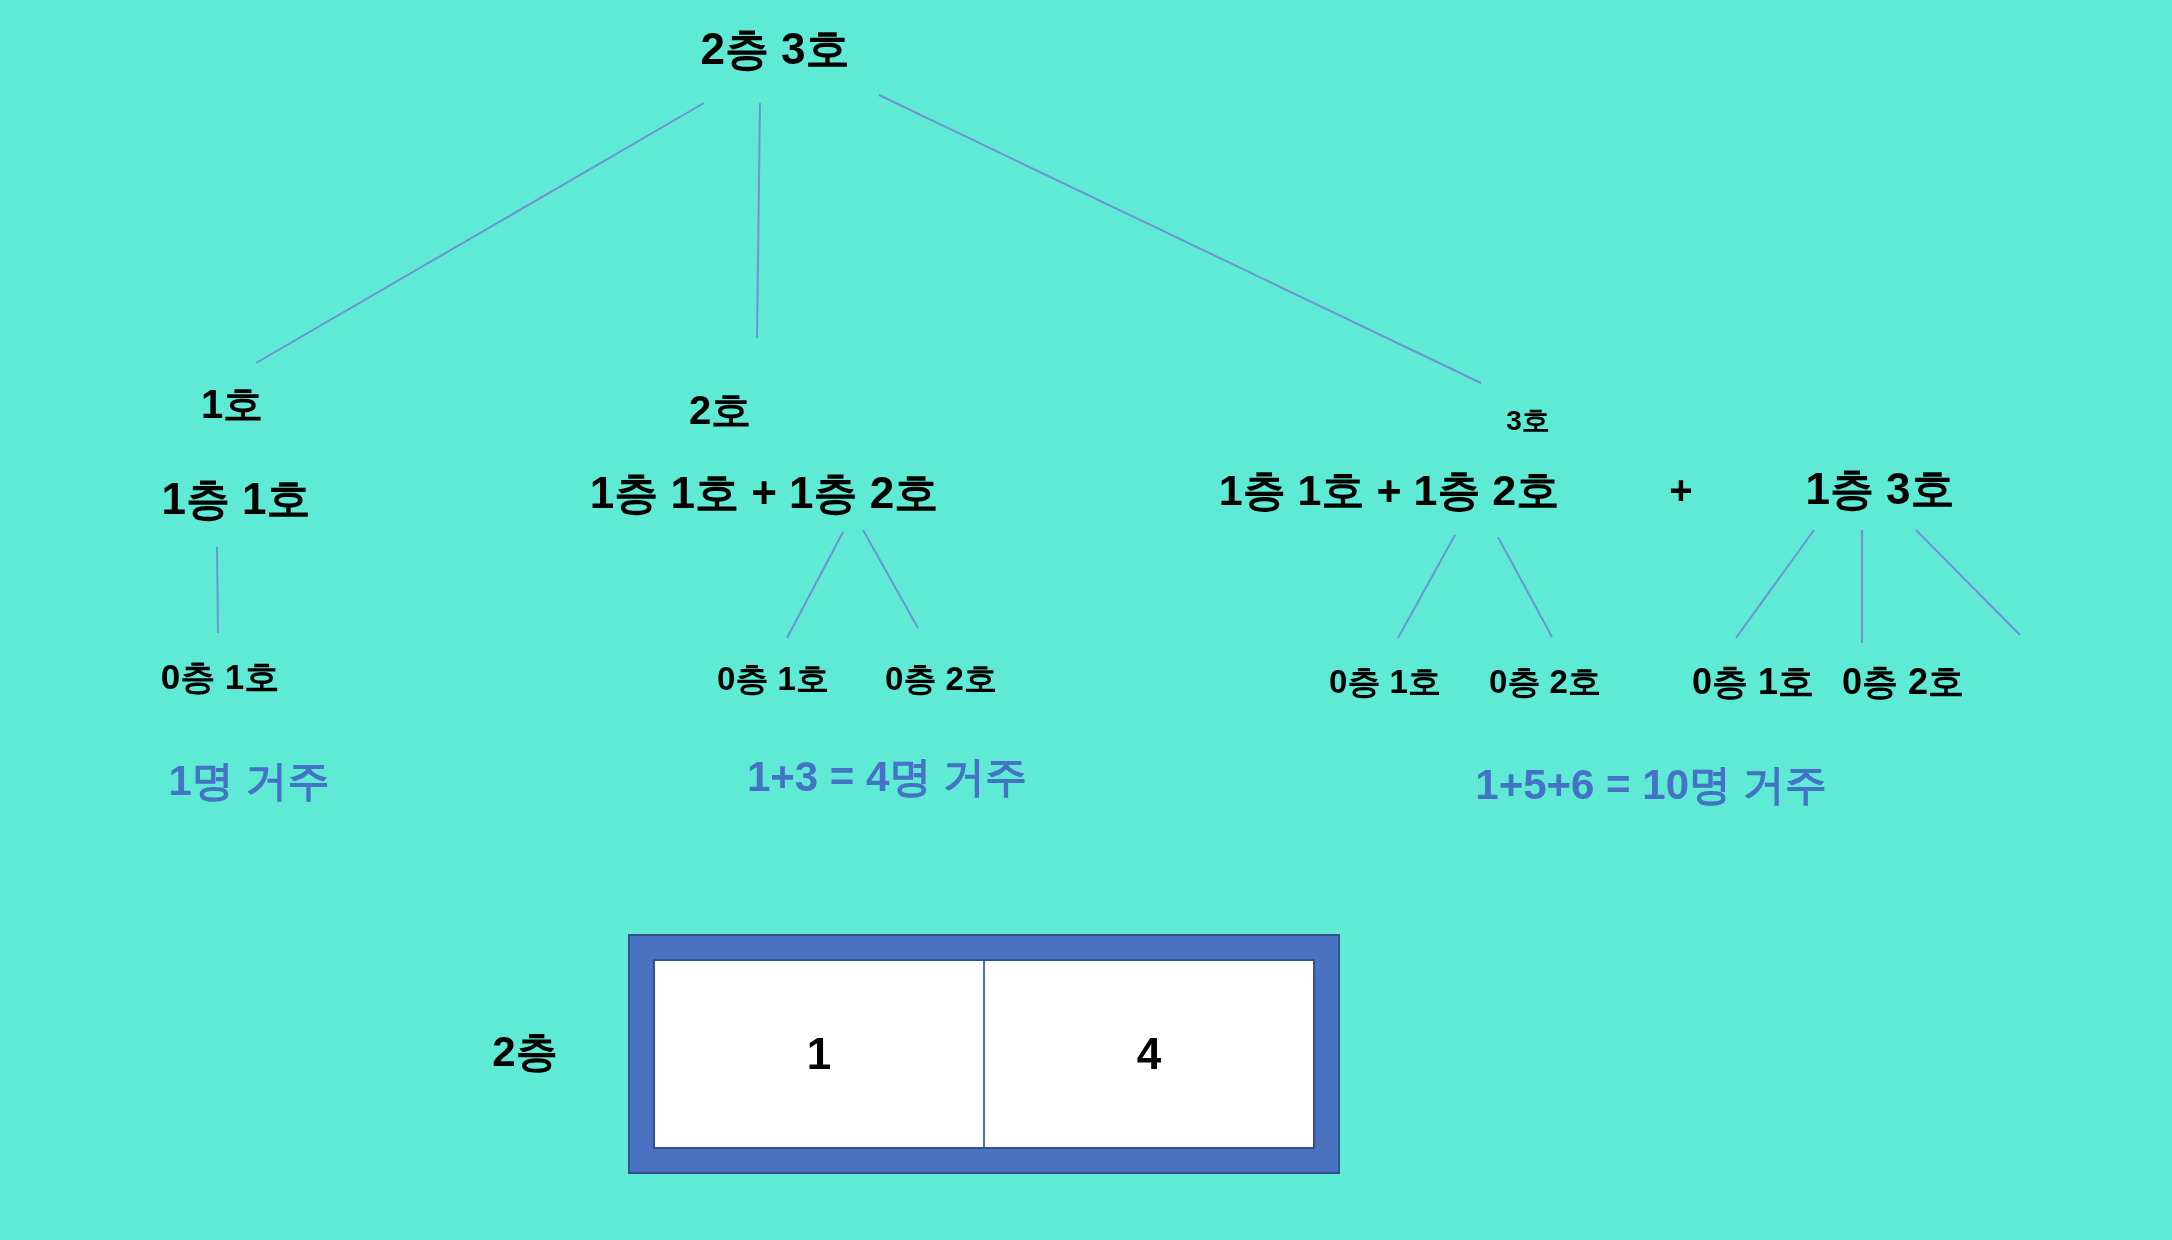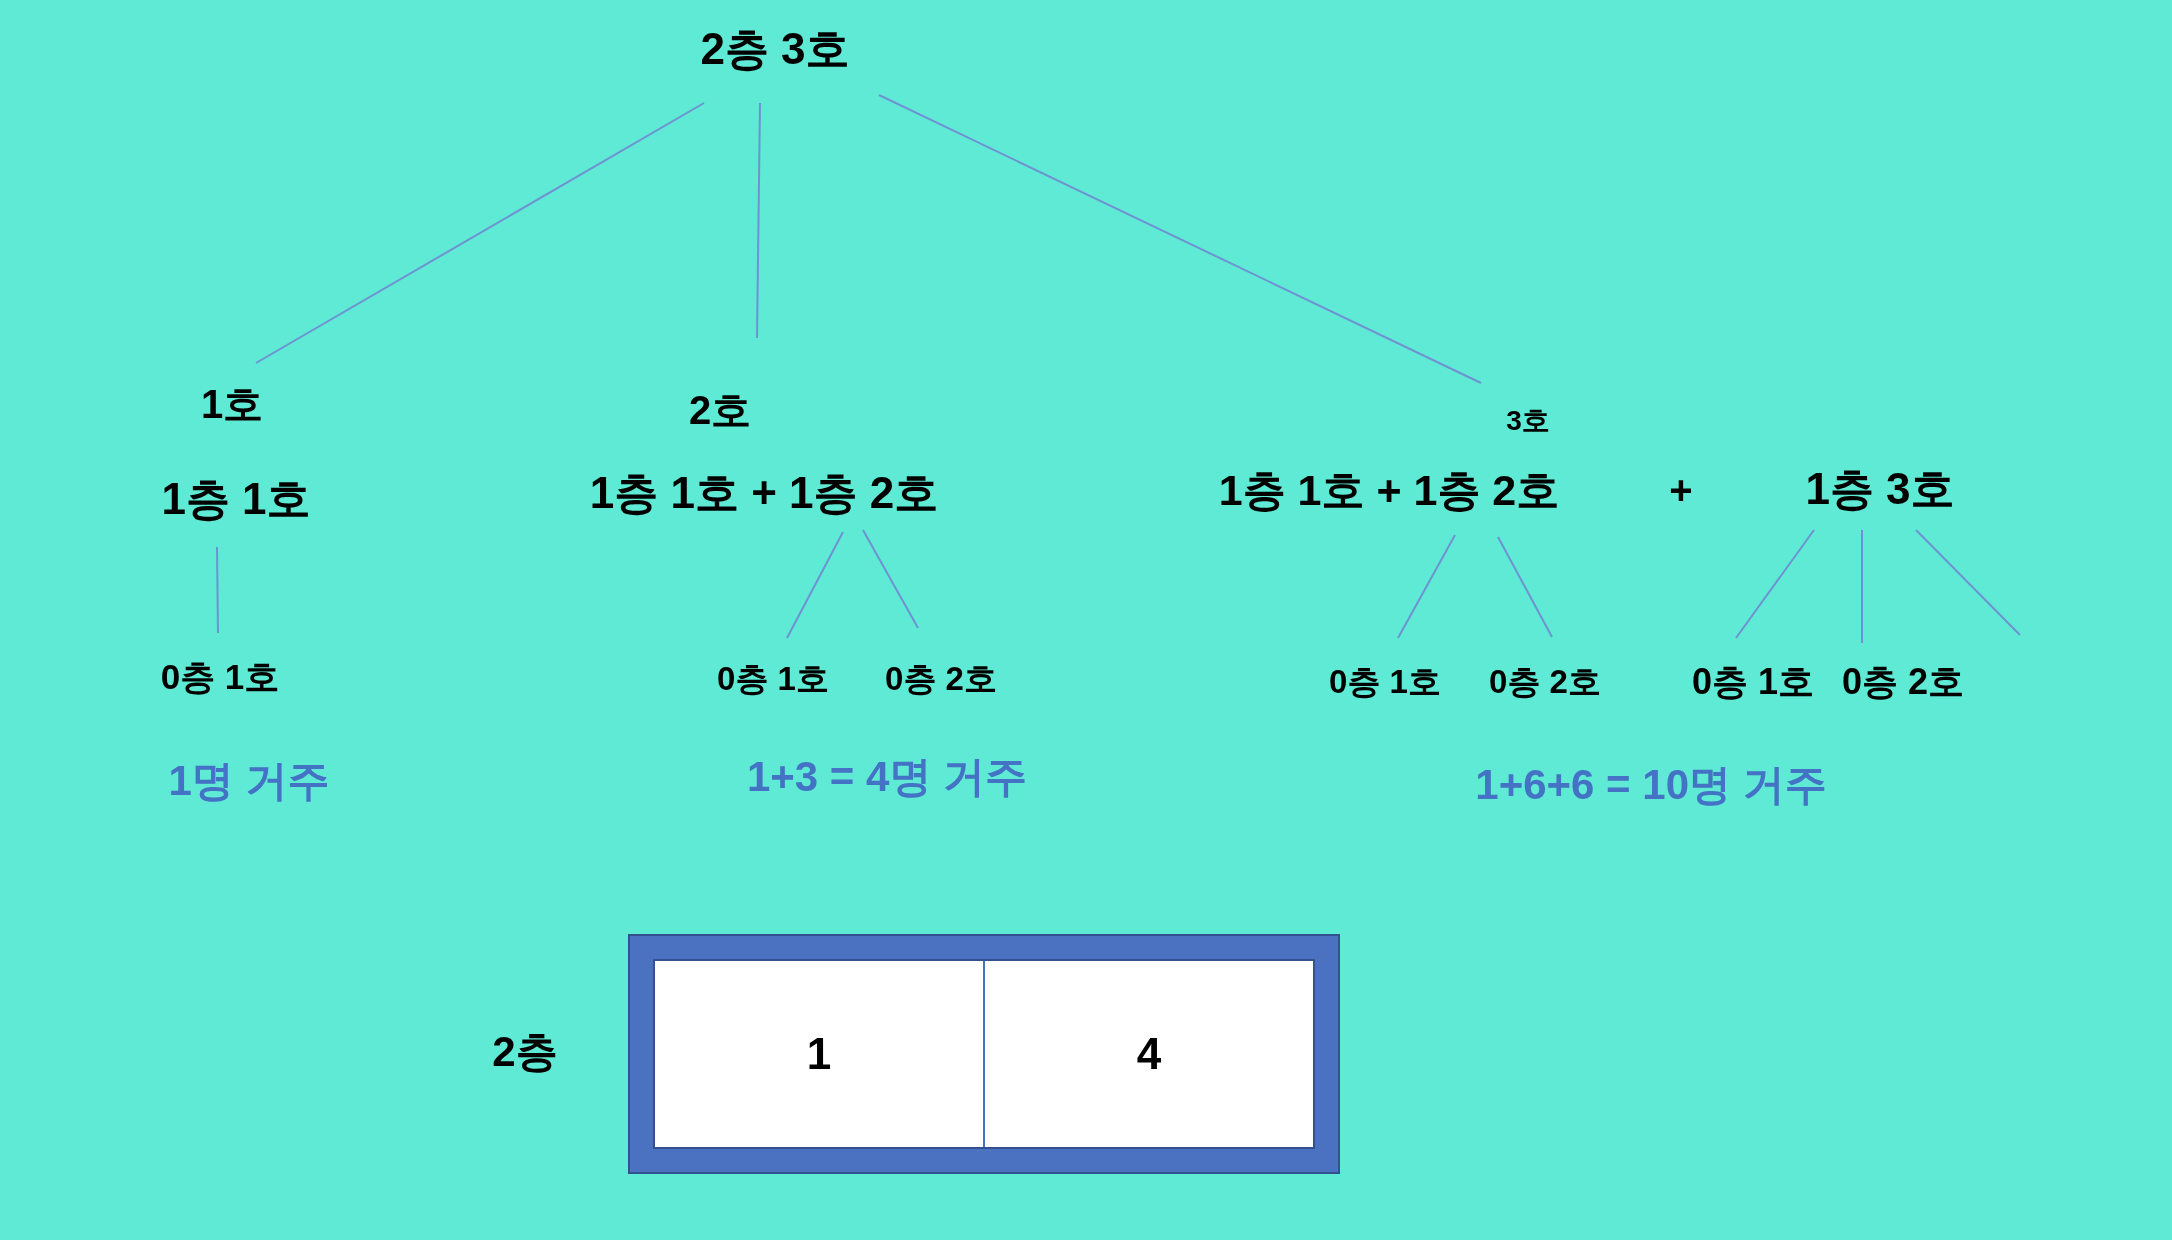--- a/index.html
+++ b/index.html
@@ -85,21 +85,21 @@
 
   <div class="txt" style="left:1528px;top:421px;font-size:28px;">3호</div>
   <div class="txt" style="left:1389px;top:490px;font-size:43px;">1층 1호 + 1층 2호</div>
   <div class="txt" style="left:1681px;top:490px;font-size:40px;">+</div>
   <div class="txt" style="left:1880px;top:489px;font-size:44px;">1층 3호</div>
   <div class="txt" style="left:1385px;top:681px;font-size:33px;">0층 1호</div>
   <div class="txt" style="left:1545px;top:681px;font-size:33px;">0층 2호</div>
   <div class="txt" style="left:1753px;top:682px;font-size:36px;">0층 1호</div>
   <div class="txt" style="left:1903px;top:682px;font-size:36px;">0층 2호</div>
   <div class="txt" style="left:2066px;top:682px;font-size:36px;"></div>
-  <div class="txt blue" style="left:1651px;top:785px;font-size:42px;">1+6+6 = 10명 거주</div>
+  <div class="txt blue" style="left:1651px;top:785px;font-size:42px;">1+5+6 = 10명 거주</div>
 
   <div class="txt" style="left:525px;top:1052px;font-size:42px;">2층</div>
 
   <div class="sum-box">
     <div class="sum-box-inner">
       <div class="sum-cell">1</div>
       <div class="sum-cell">4</div>
     </div>
   </div>
 

